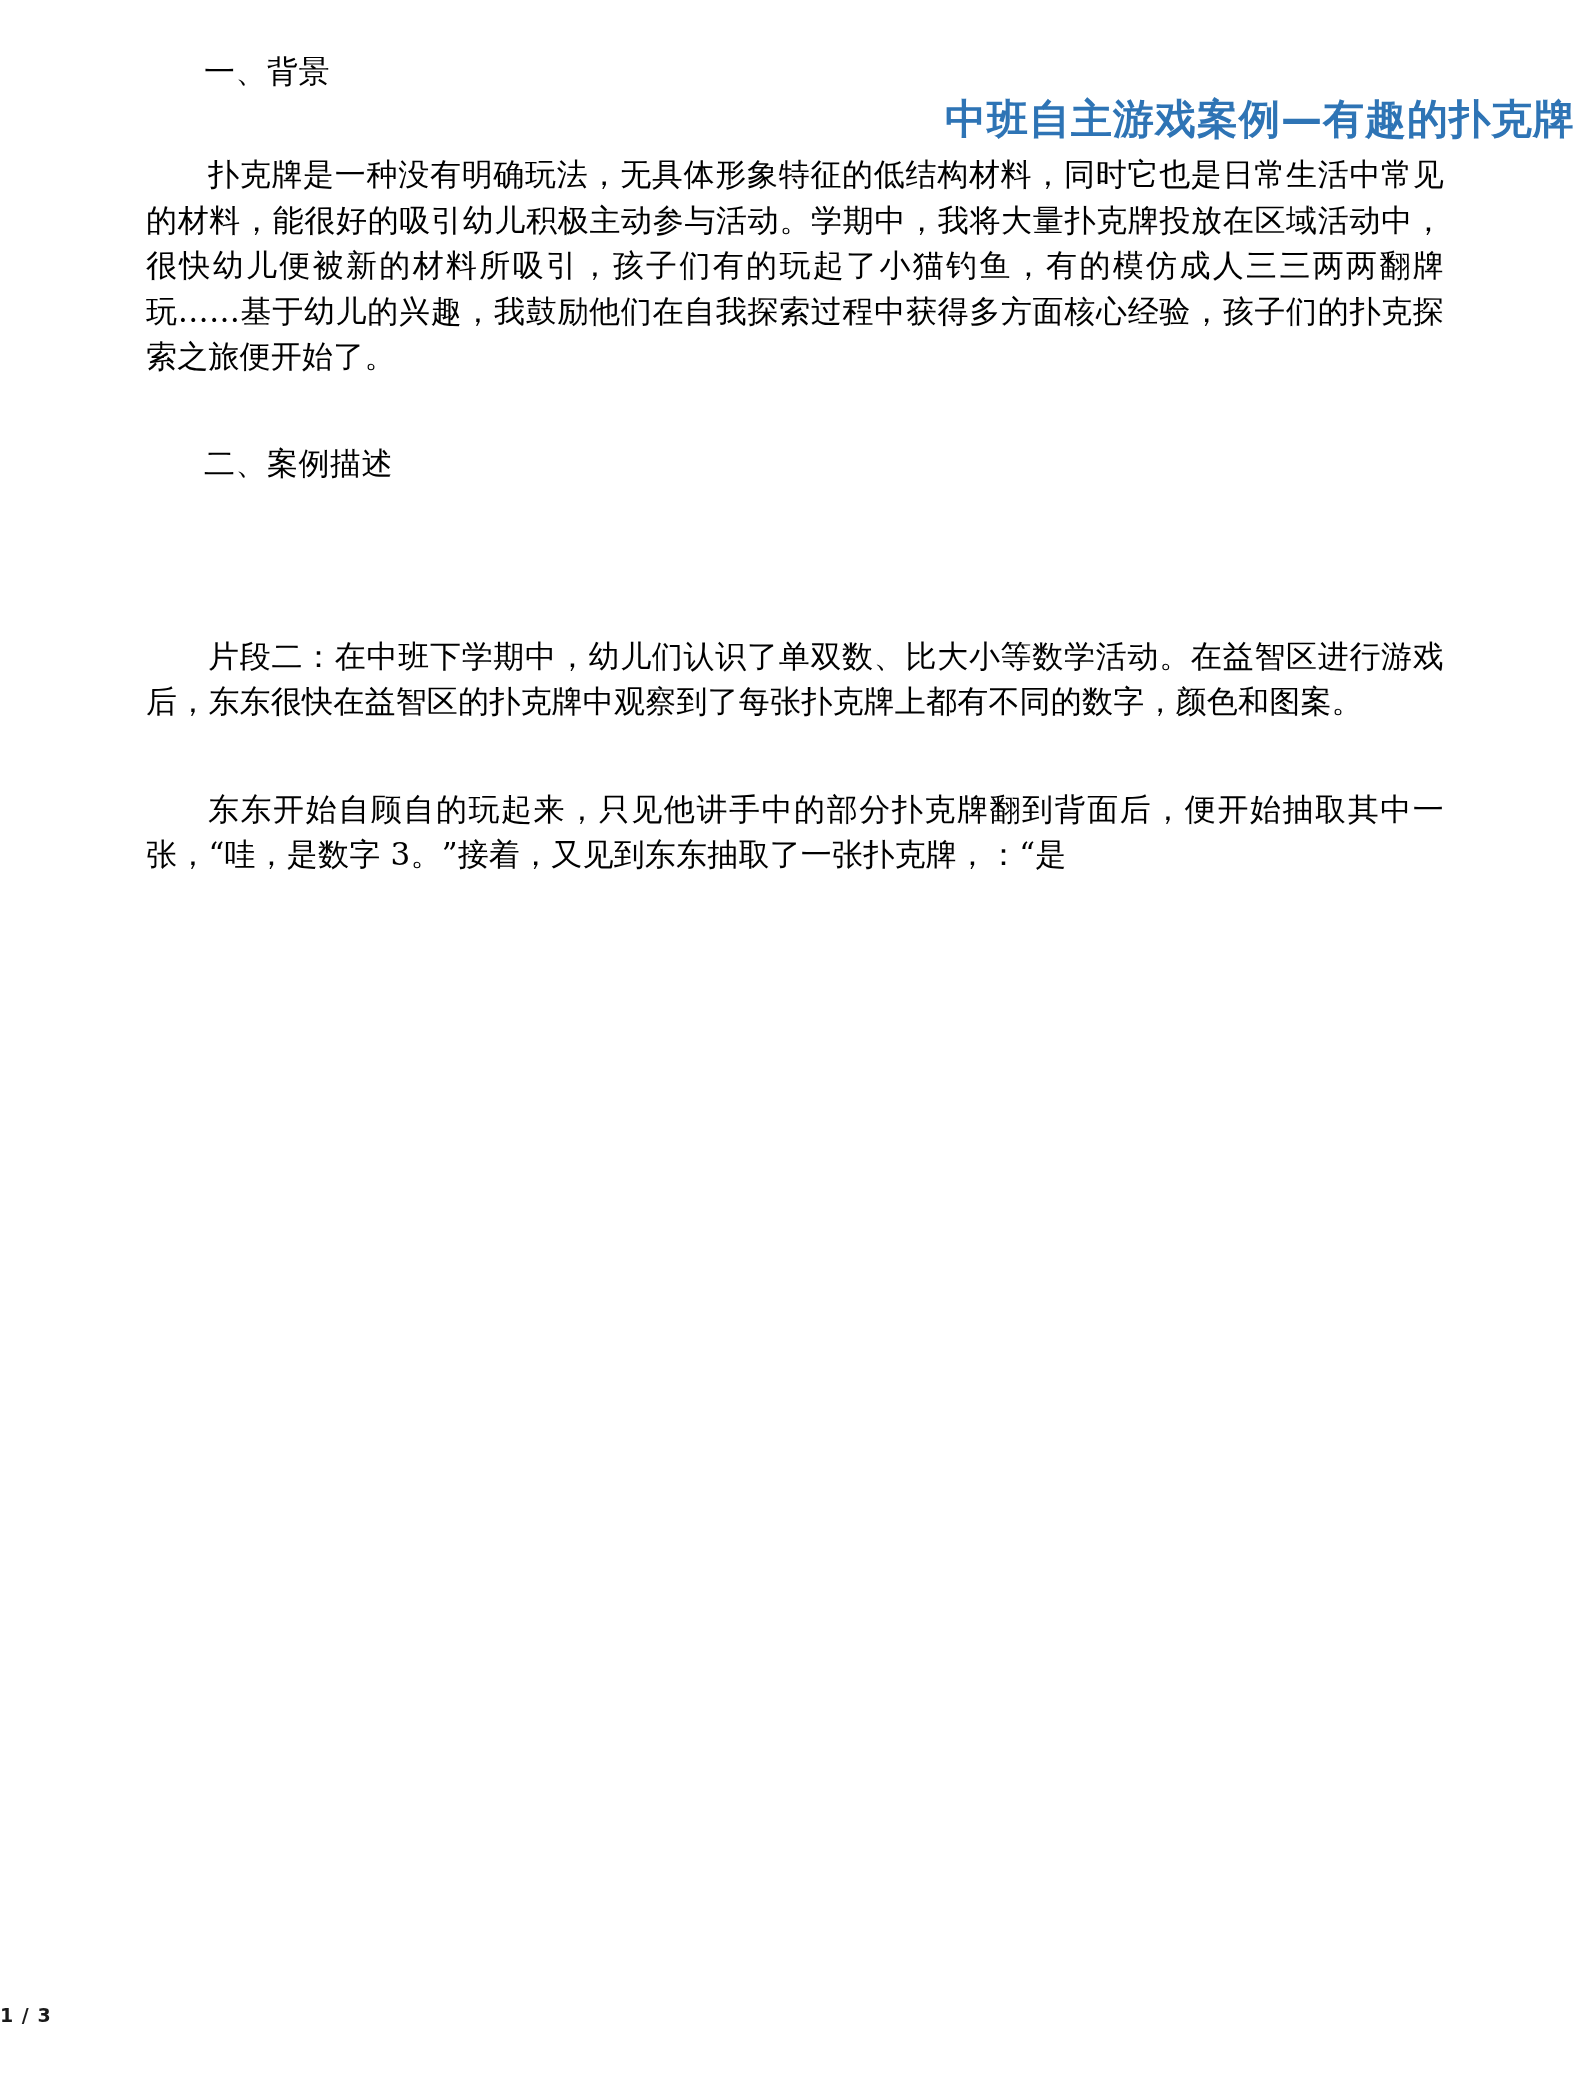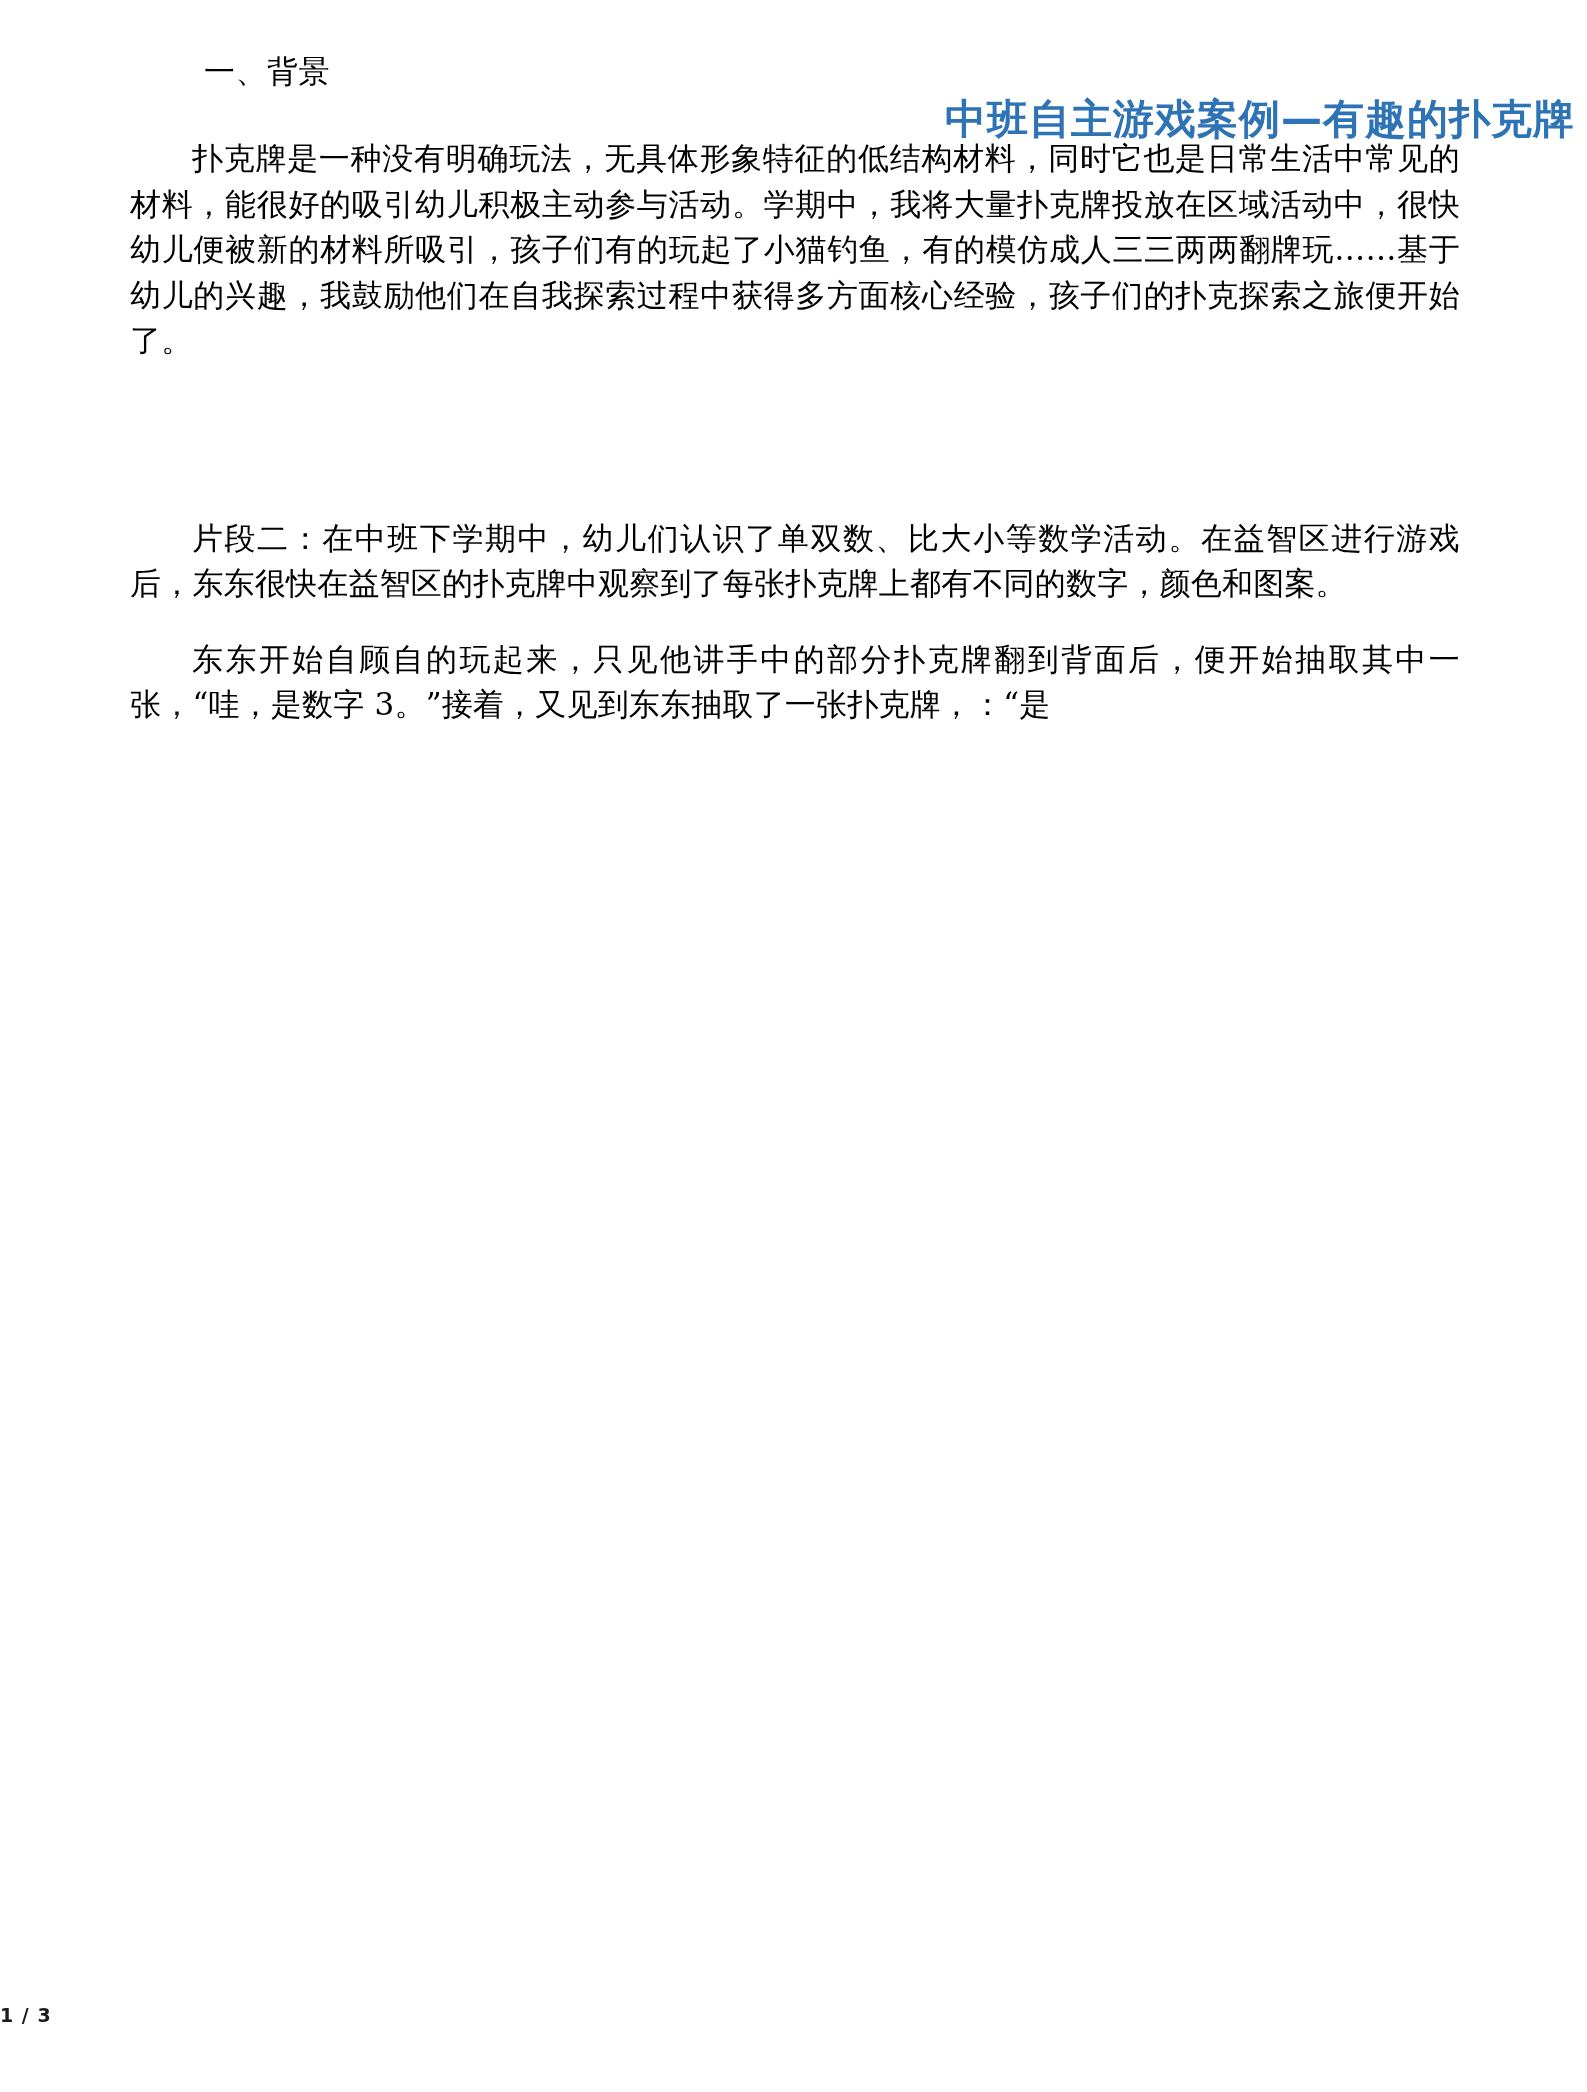--- a/index.html
+++ b/index.html
@@ -43,21 +43,21 @@
     color: #000000;
     text-indent: 62px;
     margin: 12px;
     letter-spacing: 0.5px;
   }
   .para {
     font-size: 31px;
     line-height: 45.5px;
     color: #000000;
     text-indent: 62px;
-    margin: 0;
+    margin: 16px;
     text-align: justify;
     text-justify: inter-ideograph;
     letter-spacing: 0.2px;
   }
   .sp-after-title { height: 36px; }
   .sp-sm { height: 30px; }
   .sp-md { height: 32px; }
 
   .footer {
     position: absolute;
@@ -83,20 +83,21 @@
     <div class="sp-after-title"></div>
 
     <p class="heading">一、背景</p>
 
     <div class="sp-sm"></div>
 
     <p class="para">扑克牌是一种没有明确玩法，无具体形象特征的低结构材料，同时它也是日常生活中常见的材料，能很好的吸引幼儿积极主动参与活动。学期中，我将大量扑克牌投放在区域活动中，很快幼儿便被新的材料所吸引，孩子们有的玩起了小猫钓鱼，有的模仿成人三三两两翻牌玩……基于幼儿的兴趣，我鼓励他们在自我探索过程中获得多方面核心经验，孩子们的扑克探索之旅便开始了。</p>
 
     <div class="sp-md"></div>
 
+    <p class="heading">二、案例描述</p>
 
     <div class="sp-sm"></div>
 
 
     <div class="sp-sm"></div>
 
 
     <div class="sp-sm"></div>
 
 

